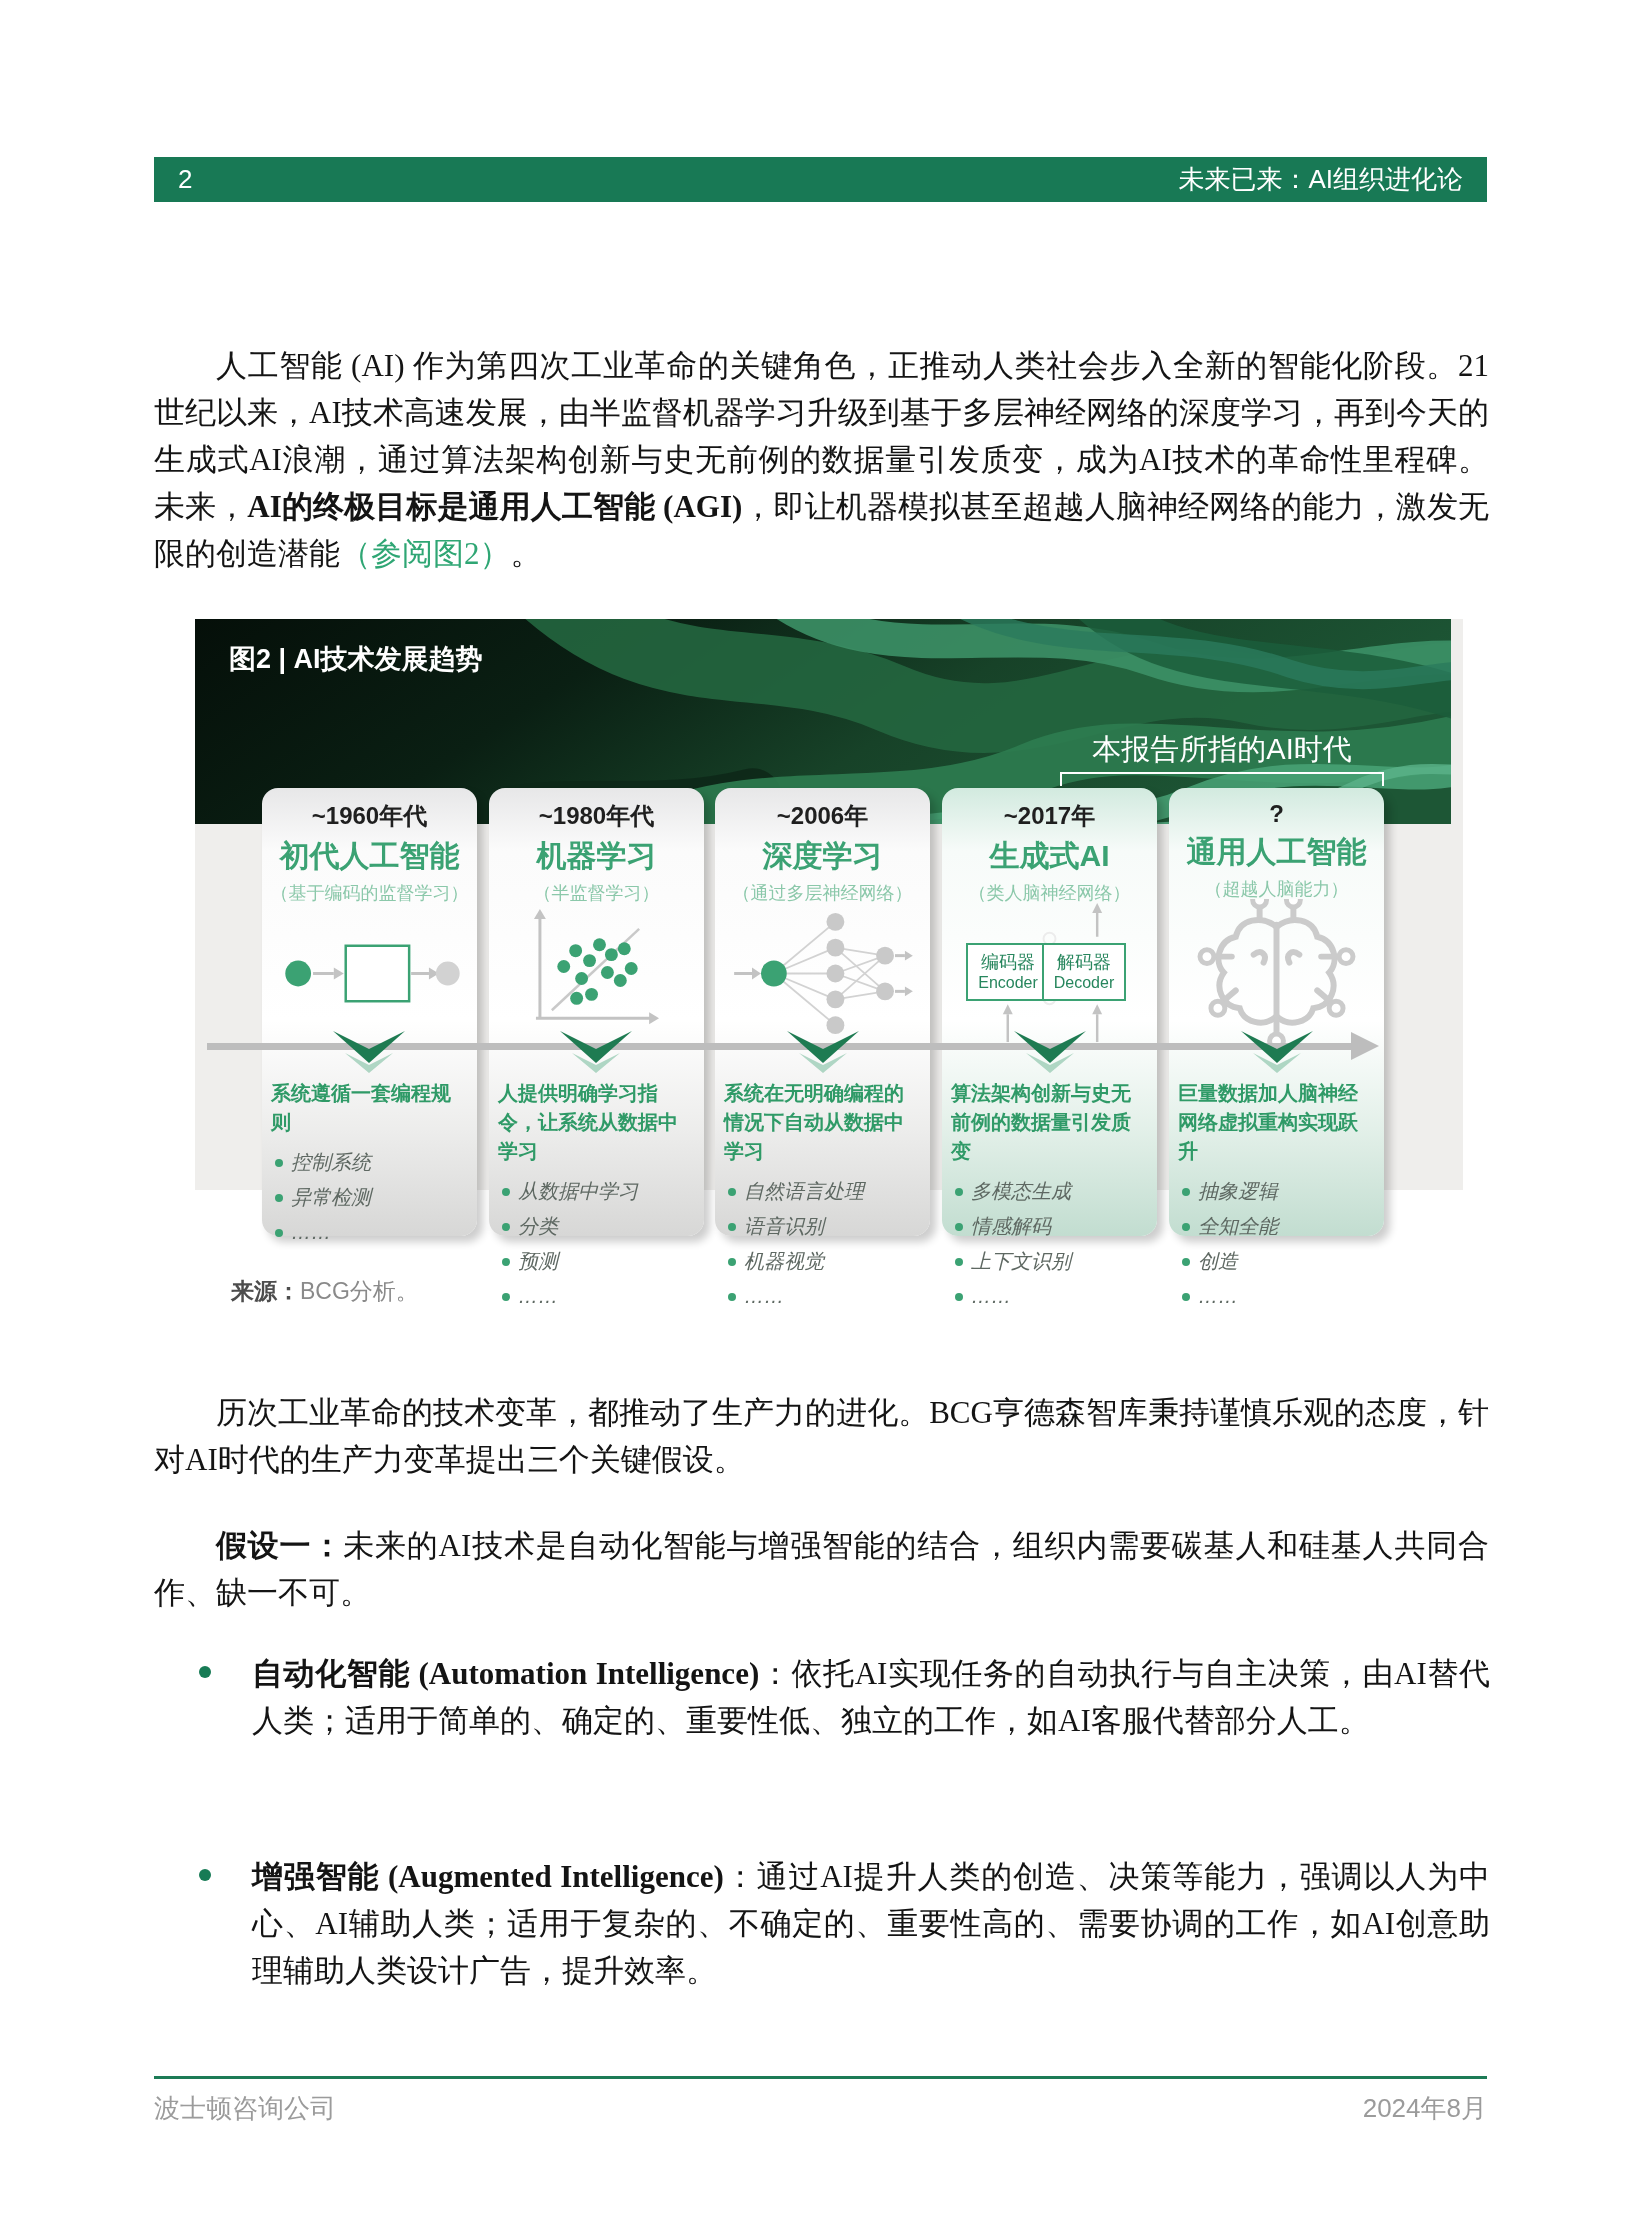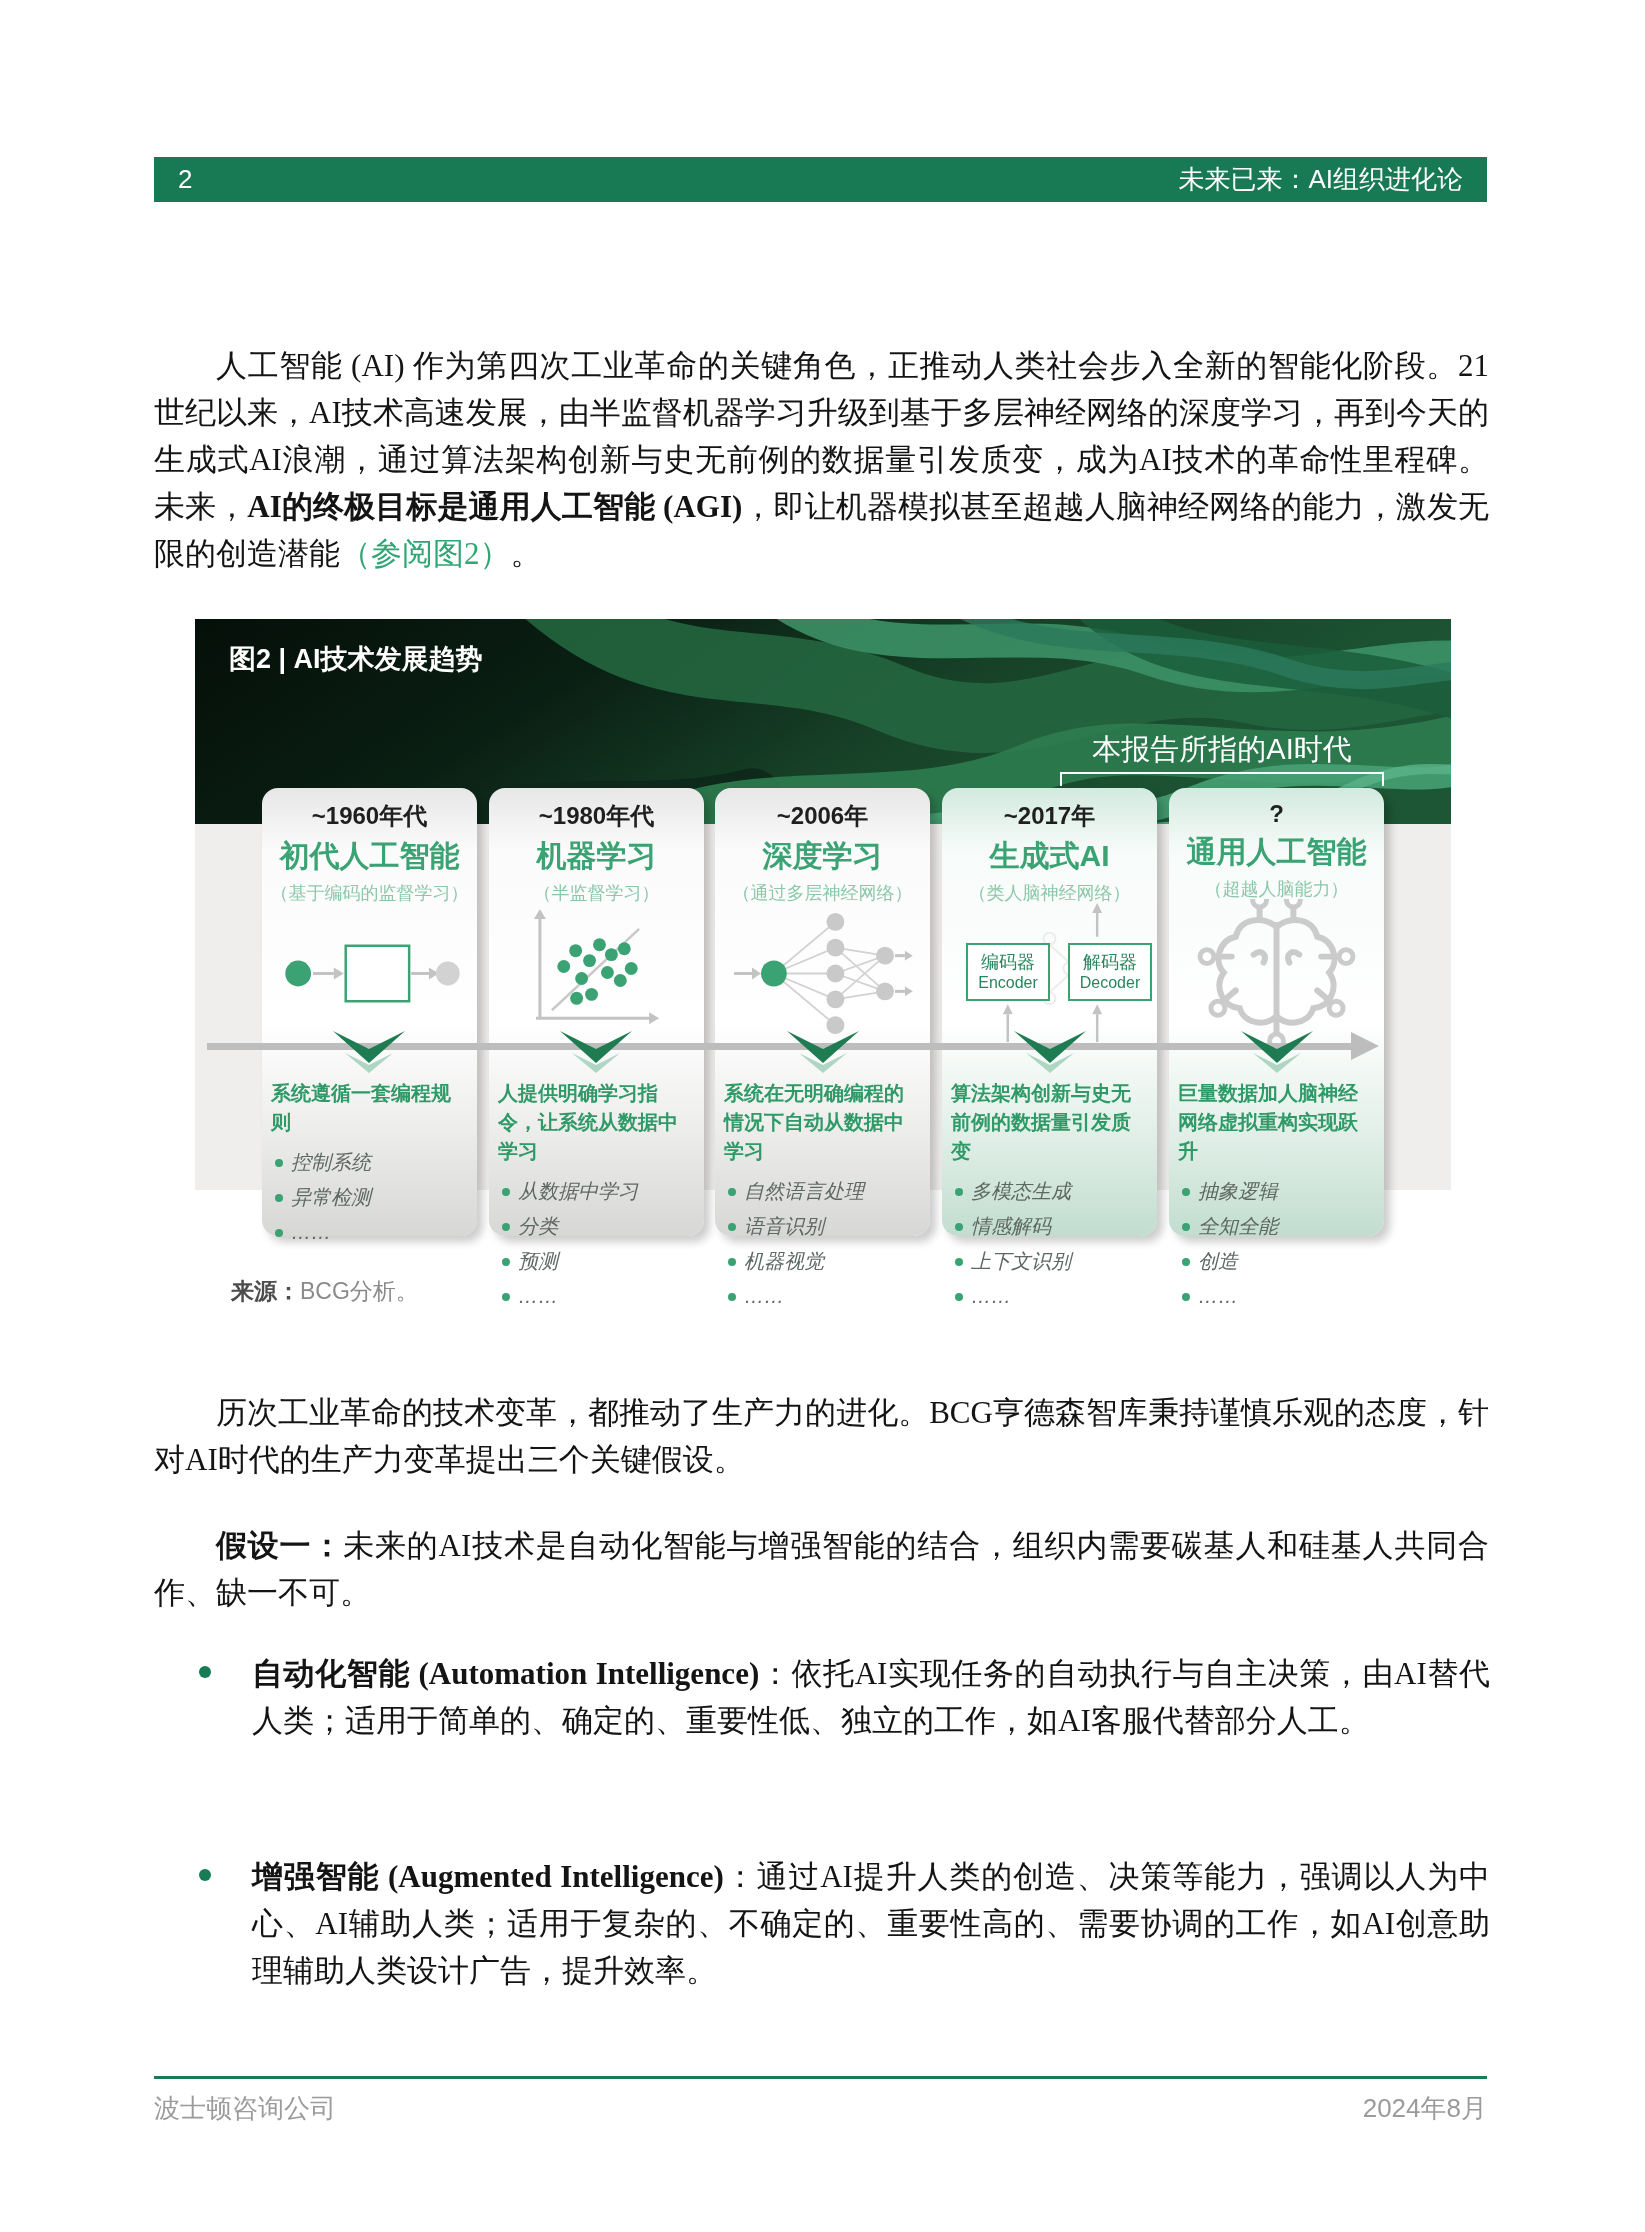--- a/index.html
+++ b/index.html
@@ -11,21 +11,21 @@
     color:#fff;display:flex;justify-content:space-between;align-items:center;padding:0 24px;box-sizing:border-box;
     font-family:"Liberation Sans","DejaVu Sans",sans-serif;font-size:26px;}
 
   
   .h1{position:absolute;left:154px;top:273px;font-size:42px;font-weight:bold;color:#1D7C5B;letter-spacing:1px;}
   .p1{position:absolute;left:154px;top:342px;width:1335px;font-size:31px;line-height:47px;
       text-align:justify;text-indent:2em;}
   .p1 .ref{color:#2FA674;}
 
   
-  .figure{position:absolute;left:195px;top:619px;width:1256px;height:571px;background:#EFEEEC;}
+  .figure{position:absolute;left:195px;top:619px;width:1256px;height:571px;background:#EFEEEC;padding-left:12px;}
   .hero{position:absolute;left:0;top:0;width:1256px;height:205px;overflow:hidden;z-index:0;}
   .hero svg{position:absolute;left:0;top:0;}
   .fig-title{position:absolute;left:34px;top:22px;color:#fff;font-weight:bold;font-size:27px;z-index:1;
     font-family:"Liberation Sans","DejaVu Sans",sans-serif;}
   .bracket-label{position:absolute;left:865px;top:111px;width:324px;text-align:center;color:#fff;font-size:29px;
     z-index:1;font-family:"Liberation Sans","DejaVu Sans",sans-serif;}
   .bracket{position:absolute;left:865px;top:153px;width:324px;height:14px;z-index:1;
     border-top:2px solid #fff;border-left:2px solid #fff;border-right:2px solid #fff;box-sizing:border-box;}
 
   .card{position:absolute;top:169px;width:215px;height:448px;border-radius:16px;z-index:2;
@@ -56,21 +56,21 @@
   .fig-source{position:absolute;left:36px;top:657px;font-size:23px;z-index:2;
     font-family:"Liberation Sans","DejaVu Sans",sans-serif;color:#8A8A8A;}
   .fig-source b{color:#4D4D4D;}
 
   
   .ed-wrap{position:relative;width:195px;height:149px;}
   .ed-box{position:absolute;top:44px;width:84px;height:58px;background:#fff;border:2px solid #3BA273;
     box-sizing:border-box;display:flex;flex-direction:column;align-items:center;justify-content:center;z-index:2;}
   .ed-box .cn{font-size:18px;color:#27865D;line-height:22px;}
   .ed-box .en{font-size:16px;color:#27865D;line-height:20px;}
-  .ed-enc{left:14px;}.ed-dec{left:116px;}
+  .ed-enc{left:14px;}.ed-dec{left:90px;}
   .ed-wrap svg{position:absolute;left:0;top:0;z-index:1;}
 
   
   .p2{position:absolute;left:154px;top:1389px;width:1335px;font-size:31px;line-height:47px;text-align:justify;text-indent:2em;}
   .p3{position:absolute;left:154px;top:1522px;width:1335px;font-size:31px;line-height:47px;text-align:justify;text-indent:2em;}
   .body-li{position:absolute;left:154px;width:1335px;}
   .body-li .dot{position:absolute;left:45px;top:16px;width:12px;height:12px;border-radius:50%;background:#177B55;}
   .body-li .txt{margin-left:98px;width:1238px;font-size:31px;line-height:47px;text-align:justify;}
   .li1{top:1650px;}
   .li2{top:1853px;}

